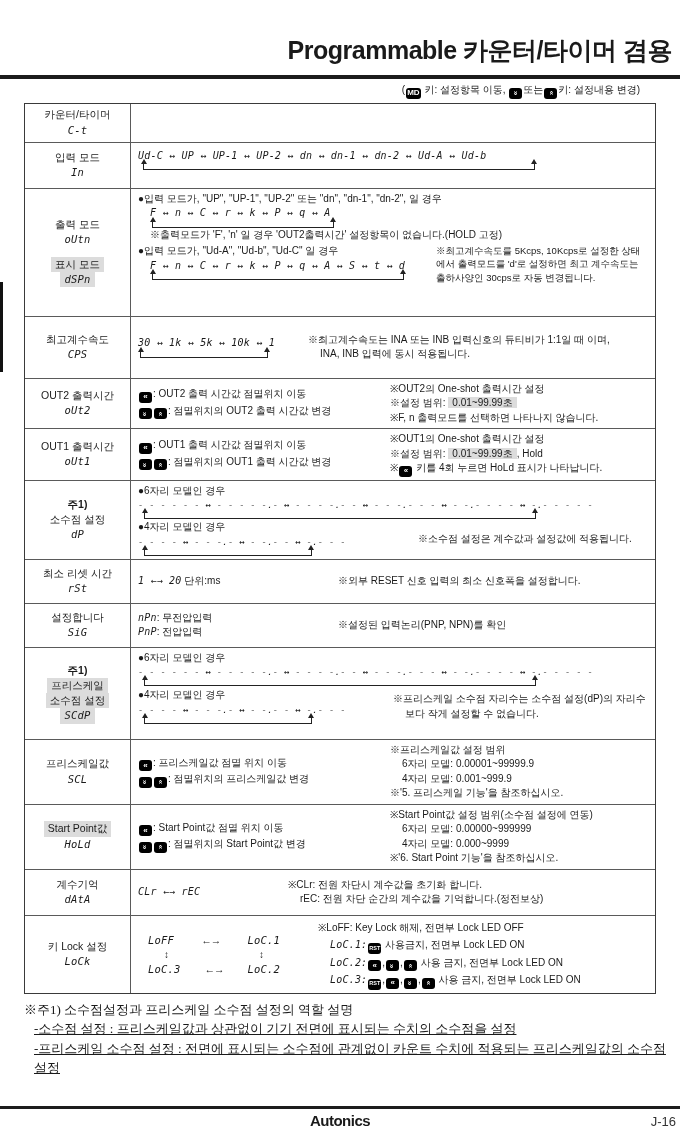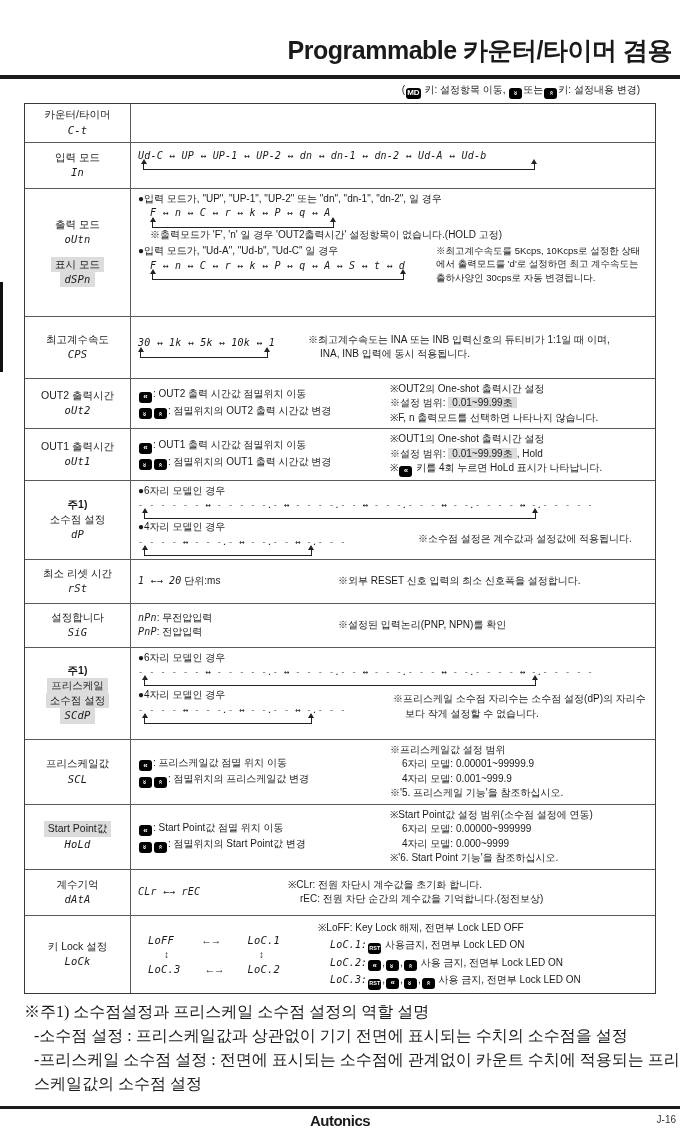--- a/index.html
+++ b/index.html
@@ -58,27 +58,27 @@
   .indent { padding-left:12px; }
   .kline { margin:1px 0; }
 
   
   .lockdiag { width:132px; margin:2px 0 0 10px; font-size:10.5px; }
   .ld-row { display:flex; align-items:center; justify-content:space-between; }
   .ld-mid { padding:0 16px; height:13px; font-size:10px; }
   .ld-h { flex:1; text-align:center; letter-spacing:-1px; }
 
   
-  .footnote { margin:6px 0 0 24px; font-size:16px; line-height:1.5;
+  .footnote { margin:6px 0 0 24px; font-size:13px; line-height:1.5;
     font-family:"Liberation Serif", serif; }
-  .footnote .sub { padding-left:10px; }
+  .footnote .sub { padding-left:10px;text-decoration:underline; }
   .footer-rule { position:absolute; left:0; right:0; top:1072px; height:3px; background:#1c1c1c; }
   .footer-brand { position:absolute; top:1078px; left:0; right:0; text-align:center;
     font-size:15px; font-weight:bold; letter-spacing:-0.5px; }
-  .footer-page { position:absolute; top:1080px; right:4px; font-size:10px; color:#333; }
+  .footer-page { position:absolute; top:1080px; right:4px; font-size:13px; color:#333; }
   .edge-mark { position:absolute; left:0; top:248px; width:3px; height:90px; background:#111; }
 </style>
 </head>
 <body>
 
 <div class="page">
   <div class="edge-mark"></div>
 
   <div class="doc-title">Programmable 카운터/타이머 겸용</div>
   <div class="title-rule"></div>

